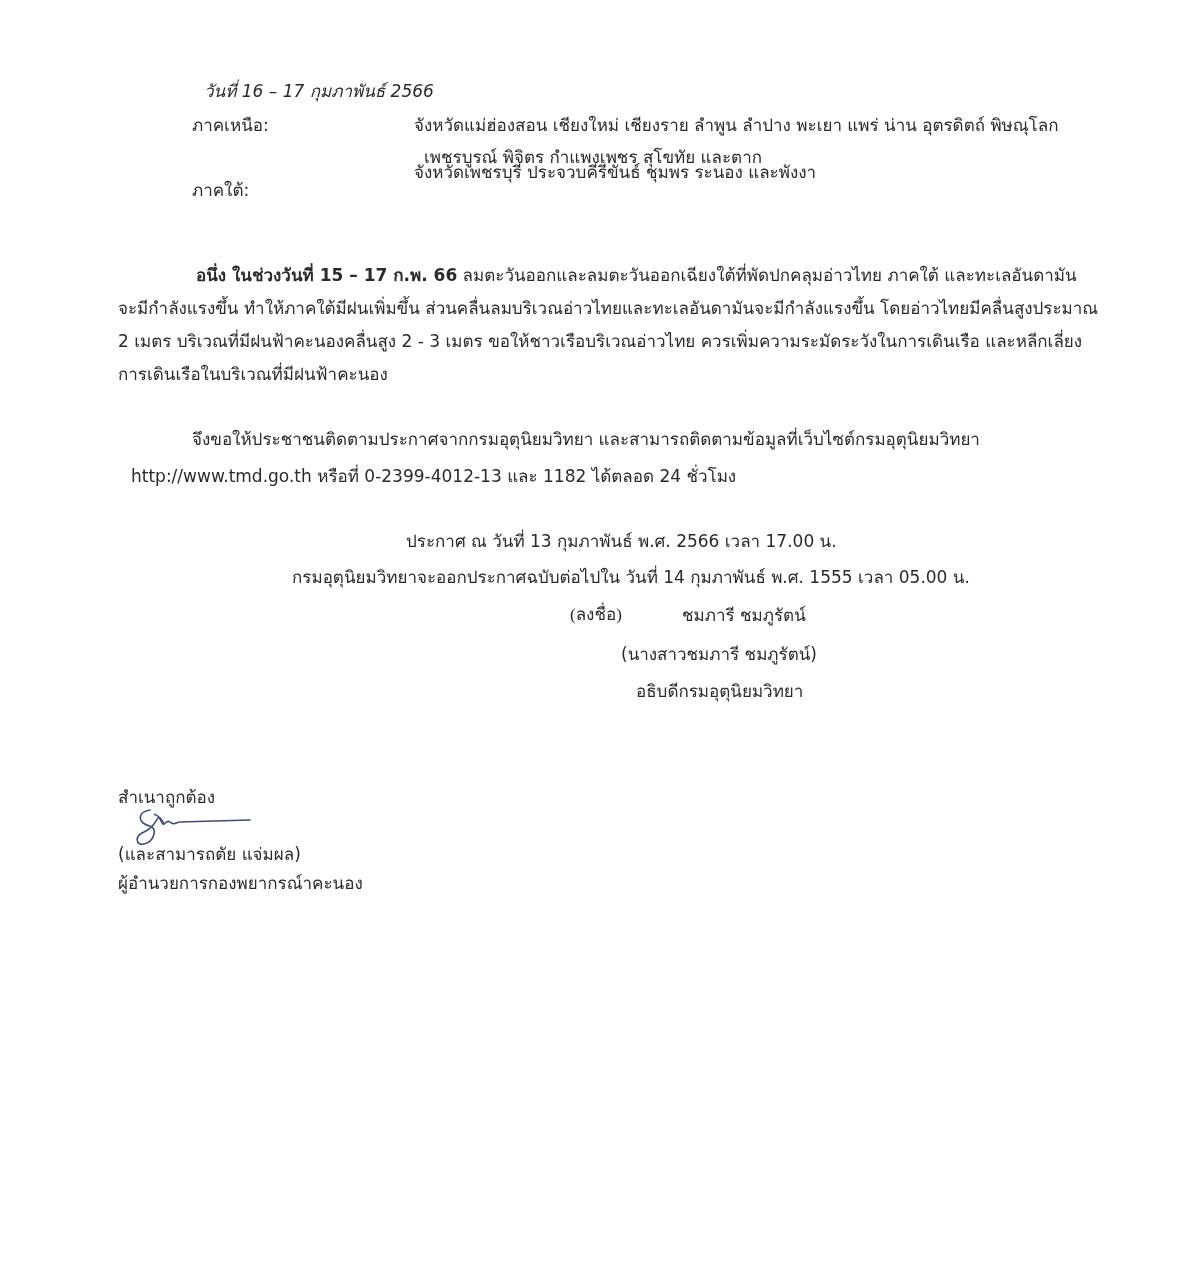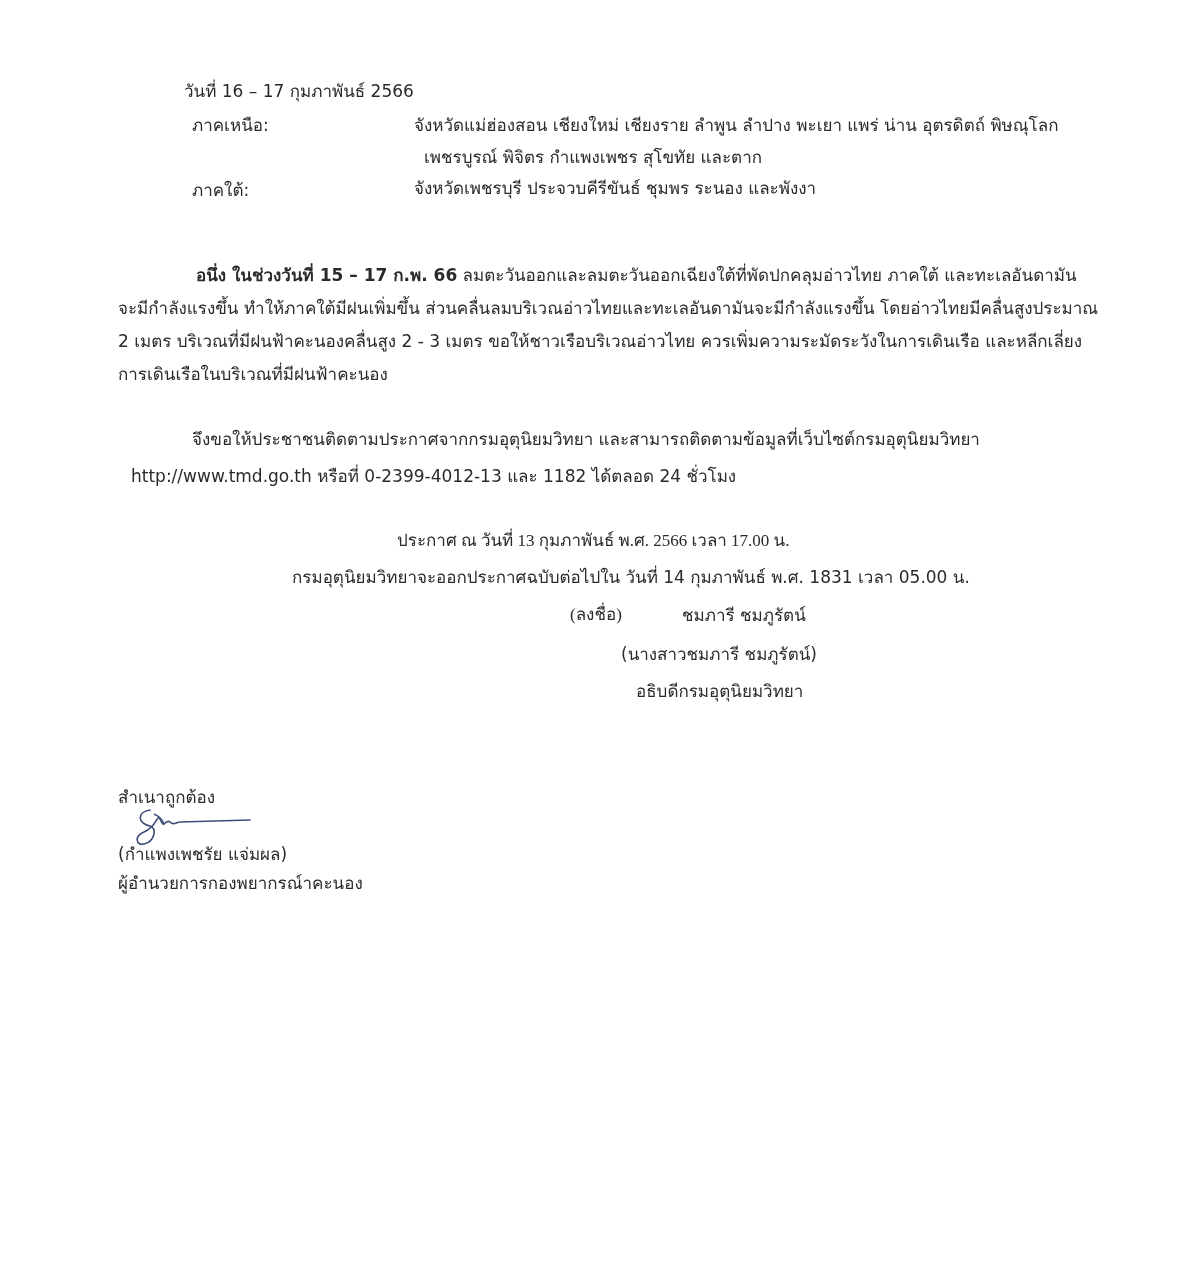--- a/index.html
+++ b/index.html
@@ -24,49 +24,49 @@
     .bold { font-weight: bold; }
     .sig-svg {
       position: absolute;
       left: 128px;
       top: 806px;
     }
   </style>
 </head>
 <body>
 
-<div class="line" style="left:184px; top:80px;">วันที่ 16 – 17 กุมภาพันธ์ 2566</div>
+<div class="line" style="left:204px; top:80px;font-style:italic;">วันที่ 16 – 17 กุมภาพันธ์ 2566</div>
 
 <div class="line" style="left:192px; top:114px;text-align:right;">ภาคเหนือ:</div>
 <div class="line" style="left:414px; top:114px;">จังหวัดแม่ฮ่องสอน เชียงใหม่ เชียงราย ลำพูน ลำปาง พะเยา แพร่ น่าน อุตรดิตถ์ พิษณุโลก</div>
 <div class="line" style="left:424px; top:146px;text-align:center;">เพชรบูรณ์ พิจิตร กำแพงเพชร สุโขทัย และตาก</div>
 
 <div class="line" style="left:192px; top:179px;">ภาคใต้:</div>
-<div class="line" style="left:414px; top:177px;">จังหวัดเพชรบุรี ประจวบคีรีขันธ์ ชุมพร ระนอง และพังงา</div>
+<div class="line" style="left:414px; top:161px;">จังหวัดเพชรบุรี ประจวบคีรีขันธ์ ชุมพร ระนอง และพังงา</div>
 
 <div class="line" style="left:196px; top:264px;">
   <span class="bold">อนึ่ง ในช่วงวันที่ 15 – 17 ก.พ. 66</span><span> ลมตะวันออกและลมตะวันออกเฉียงใต้ที่พัดปกคลุมอ่าวไทย ภาคใต้ และทะเลอันดามัน</span>
 </div>
 <div class="line" style="left:118px; top:297px;text-align:center;">จะมีกำลังแรงขึ้น ทำให้ภาคใต้มีฝนเพิ่มขึ้น ส่วนคลื่นลมบริเวณอ่าวไทยและทะเลอันดามันจะมีกำลังแรงขึ้น โดยอ่าวไทยมีคลื่นสูงประมาณ</div>
 <div class="line" style="left:118px; top:330px;">2 เมตร บริเวณที่มีฝนฟ้าคะนองคลื่นสูง 2 - 3 เมตร ขอให้ชาวเรือบริเวณอ่าวไทย ควรเพิ่มความระมัดระวังในการเดินเรือ และหลีกเลี่ยง</div>
 <div class="line" style="left:118px; top:363px;">การเดินเรือในบริเวณที่มีฝนฟ้าคะนอง</div>
 
 <div class="line" style="left:192px; top:428px;">จึงขอให้ประชาชนติดตามประกาศจากกรมอุตุนิยมวิทยา และสามารถติดตามข้อมูลที่เว็บไซต์กรมอุตุนิยมวิทยา</div>
 <div class="line" style="left:118px; top:465px;margin-left:13px;">
   <span>http://www.tmd.go.th</span><span> หรือที่ 0-2399-4012-13 และ 1182 ได้ตลอด 24 ชั่วโมง</span>
 </div>
 
-<div class="line" style="left:397px; top:530px;font-family:Liberation Serif, serif;">ประกาศ ณ วันที่ 13 กุมภาพันธ์ พ.ศ. 2566 เวลา 17.00 น.</div>
-<div class="line" style="left:292px; top:566px;">กรมอุตุนิยมวิทยาจะออกประกาศฉบับต่อไปใน วันที่ 14 กุมภาพันธ์ พ.ศ. 1831 เวลา 05.00 น.</div>
+<div class="line" style="left:406px; top:530px;">ประกาศ ณ วันที่ 13 กุมภาพันธ์ พ.ศ. 2566 เวลา 17.00 น.</div>
+<div class="line" style="left:292px; top:566px;">กรมอุตุนิยมวิทยาจะออกประกาศฉบับต่อไปใน วันที่ 14 กุมภาพันธ์ พ.ศ. 1555 เวลา 05.00 น.</div>
 <div class="line" style="left:570px; top:604px;font-family:Liberation Serif, serif;">(ลงชื่อ)</div>
 <div class="line" style="left:682px; top:604px;">ชมภารี ชมภูรัตน์</div>
 <div class="line" style="left:621px; top:643px;">(นางสาวชมภารี ชมภูรัตน์)</div>
 <div class="line" style="left:636px; top:680px;">อธิบดีกรมอุตุนิยมวิทยา</div>
 
 <div class="line" style="left:118px; top:786px;">สำเนาถูกต้อง</div>
 
 <svg class="sig-svg" width="130" height="42" viewBox="0 0 130 42">
   <path d="M22 4 C 8 6, 10 18, 22 20 C 30 22, 26 36, 16 38 C 8 40, 6 30, 16 26 C 26 22, 28 14, 30 12 C 32 10, 34 20, 36 18 C 38 16, 40 14, 42 16 C 46 20, 48 16, 52 16 L 122 14" fill="none" stroke="#3d4d7a" stroke-width="1.6" stroke-linecap="round"></path>
   <path d="M26 8 C 30 10, 34 12, 36 18" fill="none" stroke="#3d4d7a" stroke-width="1.4"></path>
 </svg>
 
-<div class="line" style="left:118px; top:843px;">(กำแพงเพชรัย แจ่มผล)</div>
+<div class="line" style="left:118px; top:843px;">(และสามารถตัย แจ่มผล)</div>
 <div class="line" style="left:118px; top:872px;">ผู้อำนวยการกองพยากรณ์าคะนอง</div>
 
 </body></html>

